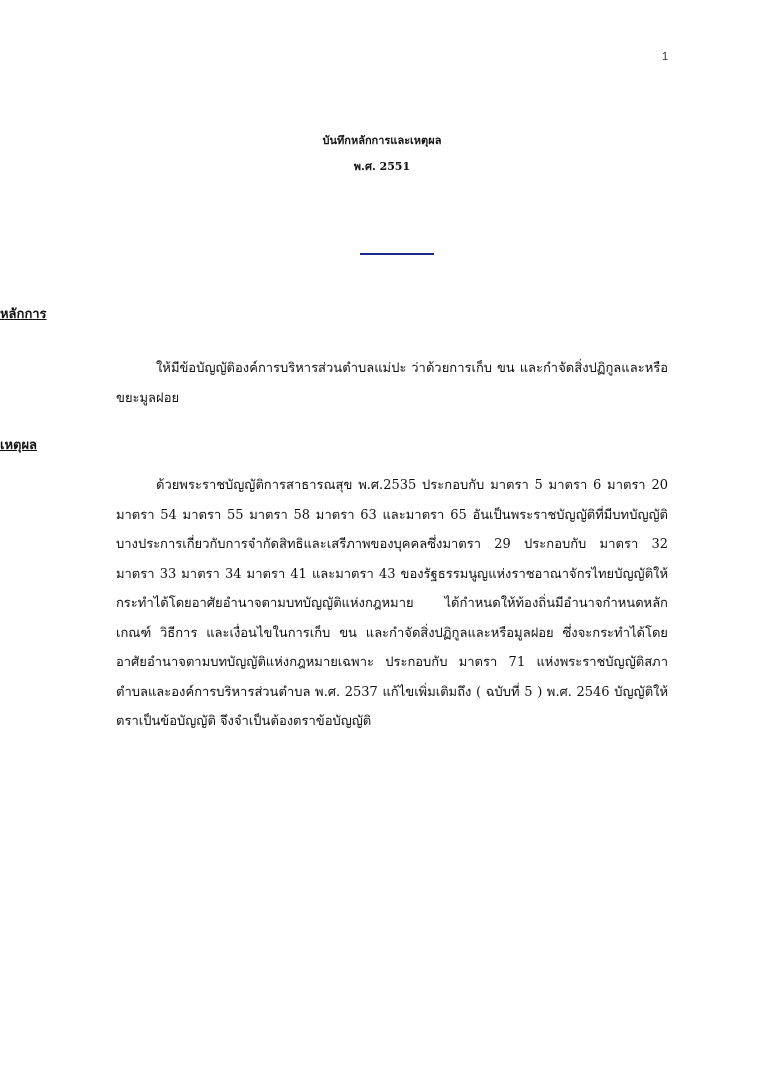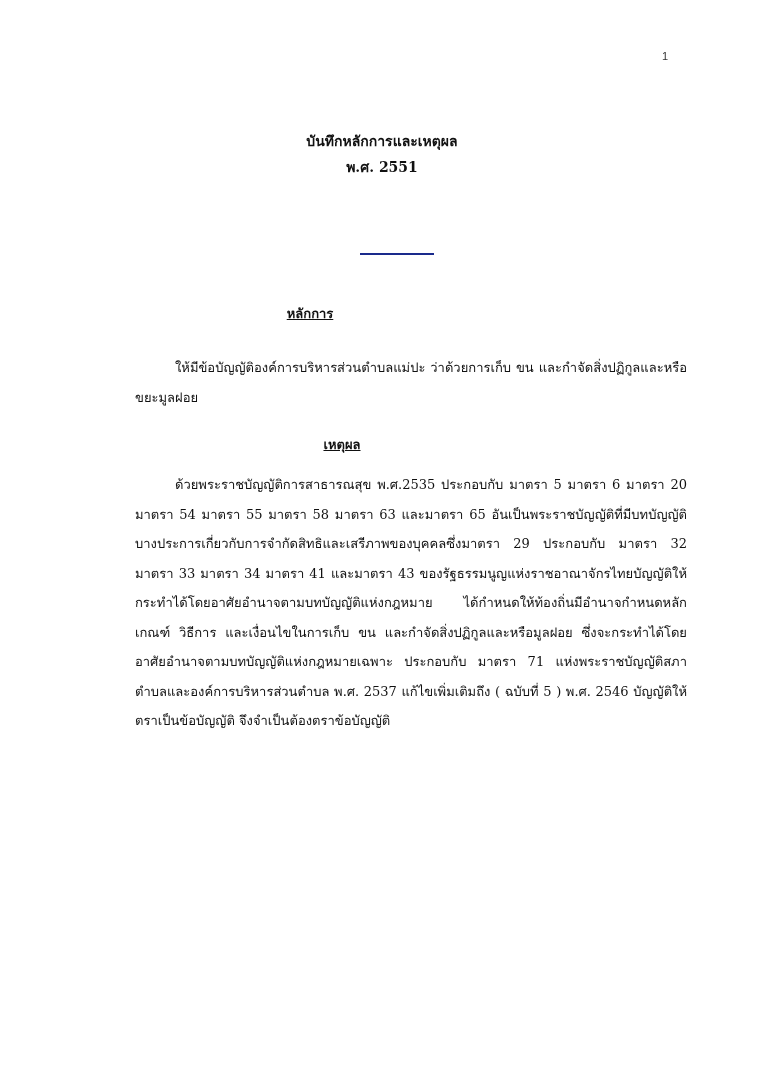--- a/index.html
+++ b/index.html
@@ -7,48 +7,48 @@
     width: 764px; height: 1080px; position: relative; overflow: hidden;
     font-family: "DejaVu Serif", "Liberation Serif", serif;
     color: #111;
   }
   .page-number {
     position: absolute; top: 50px; left: 662px;
     font-family: "Liberation Sans", sans-serif; font-size: 11px; color: #333;
   }
   .title-block {
     position: absolute; top: 128px; left: 0; width: 764px; text-align: center;
-    font-weight: bold; font-size: 14px; line-height: 26px;
+    font-weight: bold; font-size: 11px; line-height: 26px;
   }
   .title-rule {
     position: absolute; top: 253px; left: 360px; width: 74px; height: 2px;
     background: #1a2a8c;
   }
   .section-heading {
-    position: absolute; left: 0; width: 620px; text-align: center;
+    position: absolute; left: 0; width: 620px; text-align: left;
     font-weight: bold; font-size: 13px; text-decoration: underline;
   }
   .para {
     position: absolute; left: 116px; width: 552px;
-    font-size: 13px; line-height: 29.5px; text-align: justify; margin-left: 19px;
+    font-size: 13px; line-height: 29.5px; text-align: justify;
   }
   .para p { margin: 0; text-indent: 40px; }
 </style>
 </head>
 <body>
 
 <div class="page-number">1</div>
 
 <div class="title-block">
   <div>บันทึกหลักการและเหตุผล</div>
   <div>พ.ศ. 2551</div>
 </div>
 <div class="title-rule"></div>
 
 <div class="section-heading" style="top:303px;">หลักการ</div>
 <div class="para" style="top:353px;">
   <p>ให้มีข้อบัญญัติองค์การบริหารส่วนตำบลแม่ปะ    ว่าด้วยการเก็บ ขน และกำจัดสิ่งปฏิกูลและหรือขยะมูลฝอย</p>
 </div>
 
-<div class="section-heading" style="top:434px;padding-left:32px;">เหตุผล</div>
+<div class="section-heading" style="top:434px;">เหตุผล</div>
 <div class="para" style="top:470px;">
   <p>ด้วยพระราชบัญญัติการสาธารณสุข พ.ศ.2535  ประกอบกับ มาตรา 5  มาตรา 6 มาตรา 20 มาตรา 54  มาตรา 55  มาตรา 58 มาตรา 63 และมาตรา 65 อันเป็นพระราชบัญญัติที่มีบทบัญญัติบางประการเกี่ยวกับการจำกัดสิทธิและเสรีภาพของบุคคลซึ่งมาตรา 29 ประกอบกับ มาตรา 32 มาตรา 33 มาตรา 34 มาตรา 41 และมาตรา 43 ของรัฐธรรมนูญแห่งราชอาณาจักรไทยบัญญัติให้กระทำได้โดยอาศัยอำนาจตามบทบัญญัติแห่งกฎหมาย ได้กำหนดให้ท้องถิ่นมีอำนาจกำหนดหลักเกณฑ์ วิธีการ และเงื่อนไขในการเก็บ  ขน  และกำจัดสิ่งปฏิกูลและหรือมูลฝอย   ซึ่งจะกระทำได้โดยอาศัยอำนาจตามบทบัญญัติแห่งกฎหมายเฉพาะ  ประกอบกับ  มาตรา  71  แห่งพระราชบัญญัติสภาตำบลและองค์การบริหารส่วนตำบล พ.ศ. 2537 แก้ไขเพิ่มเติมถึง ( ฉบับที่ 5 ) พ.ศ. 2546  บัญญัติให้ตราเป็นข้อบัญญัติ จึงจำเป็นต้องตราข้อบัญญัติ</p>
 </div>
 
 </body></html>

